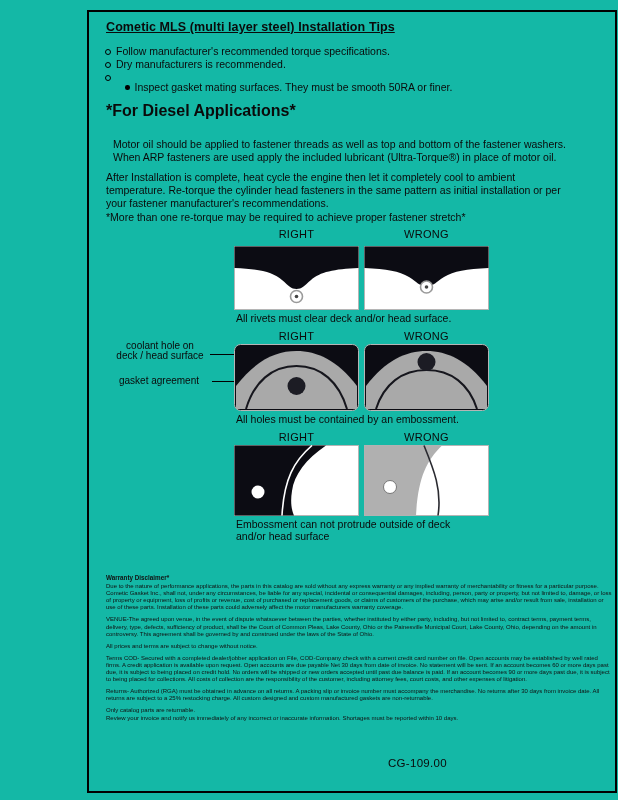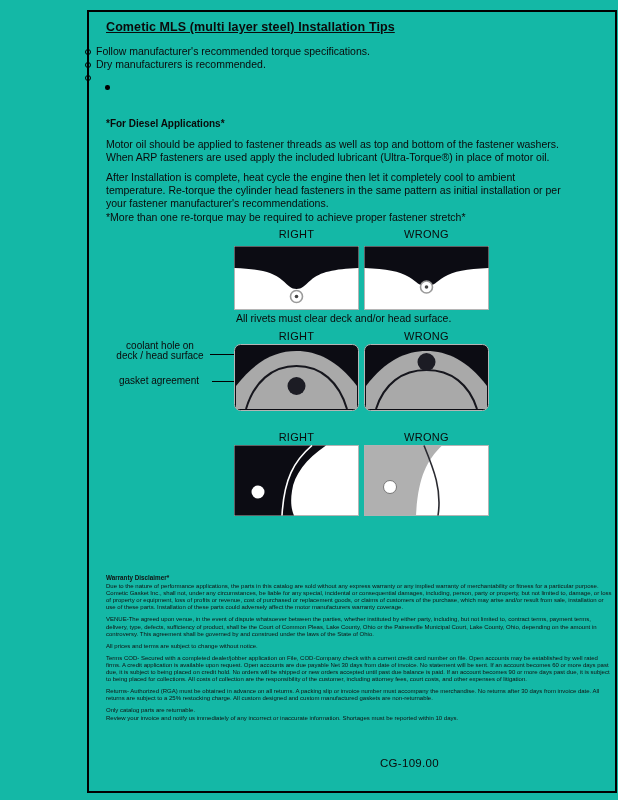--- a/index.html
+++ b/index.html
@@ -4,40 +4,40 @@
 <title>Document</title>
 <style>
   html,body{margin:0;padding:0;background:#ffffff;}
   .page{
     position:relative;width:618px;height:800px;background:#14b8a6;
     font-family:Liberation Sans, sans-serif;color:#0a0a0a;overflow:hidden;
   }
   .frame{position:absolute;left:87px;top:10px;width:526px;height:779px;border:2px solid #000;}
   .abs{position:absolute;}
   .title{left:106px;top:20px;font-size:12.5px;font-weight:bold;text-decoration:underline;letter-spacing:.1px;}
-  .tips{left:85px;top:45px;width:480px;font-size:10.5px;line-height:13px;}
+  .tips{left:105px;top:45px;width:480px;font-size:10.5px;line-height:13px;}
   .tip-row{display:flex;align-items:flex-start;}
   .tip-row.sub{padding-left:20px;}
   .dot-hollow{flex:0 0 auto;width:4px;height:4px;border:1px solid #000;border-radius:50%;margin:4px 5px 0 0;}
   .dot-filled{flex:0 0 auto;width:4.5px;height:4.5px;background:#000;border-radius:50%;margin:4px 5px 0 0;}
-  .h-diesel{left:106px;top:118px;font-size:10px;font-weight:bold;}
+  .h-diesel{left:106px;top:102px;font-size:16px;font-weight:bold;}
   .para{left:106px;font-size:10.5px;line-height:13.2px;}
-  .p1{top:138px;width:482px;}
+  .p1{top:138px;width:482px;margin-left:7px;}
   .p2{top:171px;width:468px;}
   .note{top:211px;width:480px;}
   .col-head{width:125px;text-align:center;font-size:11px;letter-spacing:.3px;}
   .diag{display:block;width:125px;}
   .caption{font-size:10.5px;line-height:12px;}
   .side-label{font-size:10px;line-height:9.5px;text-align:center;}
   .pointer{height:0;border-top:1px solid #000;}
   .warranty{left:106px;top:574px;width:506px;font-size:6px;line-height:7.1px;color:#111;}
   .warranty .w-head{font-weight:bold;font-size:6.3px;margin-bottom:2px;}
   .warranty p{margin:0 0 5px 0;}
   .warranty p.tight{margin-bottom:0;}
-  .footer-code{left:380px;top:757px;font-size:11.5px;letter-spacing:.3px;}
+  .footer-code{left:388px;top:757px;font-size:11.5px;letter-spacing:.3px;}
 </style>
 </head>
 <body>
 
 <div class="page">
   <div class="frame"></div>
 
   <div class="abs title">Cometic MLS (multi layer steel) Installation Tips</div>
 
   <div class="abs tips">
@@ -47,20 +47,21 @@
     </div>
     <div class="tip-row">
       <span class="dot-hollow"></span>
       <span>Dry manufacturers is recommended.</span>
     </div>
     <div class="tip-row">
       <span class="dot-hollow"></span>
     </div>
     <div class="tip-row sub">
       <span class="dot-filled"></span>
+      <span>Inspect gasket mating surfaces.  They must be smooth 50RA or finer.</span>
     </div>
   </div>
 
   <div class="abs h-diesel">*For Diesel Applications*</div>
   <div class="abs para p1">Motor oil should be applied to fastener threads as well as top and bottom of the fastener washers. When ARP fasteners are used apply the included lubricant (Ultra-Torque®) in place of motor oil.</div>
   <div class="abs para p2">After Installation is complete, heat cycle the engine then let it completely cool to ambient temperature. Re-torque the cylinder head fasteners in the same pattern as initial installation or per your fastener manufacturer's recommendations.</div>
   <div class="abs para note">*More than one re-torque may be required to achieve proper fastener stretch*</div>
 
   <div class="abs col-head" style="left:234px;top:228px;">RIGHT</div>
   <div class="abs col-head" style="left:364px;top:228px;">WRONG</div>
@@ -95,36 +96,39 @@
     <path d="M2,65 V42 C22,16 42,7 62.5,7 C83,7 103,16 123,42 V65 Z" fill="#a9a9a9"></path>
     <path d="M12,65 C20,38 38,22 62.5,22 C87,22 105,38 113,65" fill="none" stroke="#16161d" stroke-width="2"></path>
     <circle cx="62.5" cy="42" r="9" fill="#1c1c24"></circle>
   </svg>
   <svg class="abs diag" style="left:364px;top:344px;" viewBox="0 0 125 67">
     <rect x="0.5" y="0.5" width="124" height="66" rx="6" fill="#0c0c13" stroke="#b5b5b5"></rect>
     <path d="M2,65 V42 C22,16 42,7 62.5,7 C83,7 103,16 123,42 V65 Z" fill="#a9a9a9"></path>
     <path d="M12,65 C20,40 38,26 62.5,26 C87,26 105,40 113,65" fill="none" stroke="#16161d" stroke-width="2"></path>
     <circle cx="62.5" cy="18" r="9" fill="#1c1c24"></circle>
   </svg>
+  <div class="abs caption" style="left:236px;top:413px;width:300px;">All holes must be contained by an embossment.</div>
 
   <div class="abs col-head" style="left:234px;top:431px;">RIGHT</div>
   <div class="abs col-head" style="left:364px;top:431px;">WRONG</div>
   <svg class="abs diag" style="left:234px;top:445px;" viewBox="0 0 125 71">
     <rect x="0.5" y="0.5" width="124" height="70" fill="#ffffff" stroke="#b5b5b5"></rect>
     <path d="M0.5,0.5 H92 C72,14 60,30 58,46 C56,58 58,66 60,70.5 L0.5,70.5 Z" fill="#0c0c13"></path>
     <path d="M78,0.5 C60,16 50,34 48,70.5" fill="none" stroke="#ffffff" stroke-width="1.6"></path>
     <circle cx="24" cy="47" r="6.5" fill="#ffffff"></circle>
   </svg>
   <svg class="abs diag" style="left:364px;top:445px;" viewBox="0 0 125 71">
     <rect x="0.5" y="0.5" width="124" height="70" fill="#ffffff" stroke="#b5b5b5"></rect>
     <path d="M0.5,0.5 H78 C62,16 54,34 52,70.5 L0.5,70.5 Z" fill="#b0b0b0"></path>
     <path d="M60,0.5 C70,25 78,45 74,70.5" fill="none" stroke="#2a2a30" stroke-width="1.6"></path>
     <circle cx="26" cy="42" r="6.5" fill="#ffffff" stroke="#777" stroke-width="1"></circle>
   </svg>
   <div class="abs caption" style="left:236px;top:518px;width:300px;">
+    <div>Embossment can not protrude outside of deck</div>
+    <div>and/or head surface</div>
   </div>
 
   <div class="abs warranty">
     <div class="w-head">Warranty Disclaimer*</div>
     <p>Due to the nature of performance applications, the parts in this catalog are sold without any express warranty or any implied warranty of merchantability or fitness for a particular purpose.  Cometic Gasket Inc., shall not, under any circumstances, be liable for any special, incidental or consequential damages, including, person, party or property, but not limited to, damage, or loss of property or equipment, loss of profits or revenue, cost of purchased or replacement goods, or claims of customers of the purchase, which may arise and/or result from sale, installation or use of these parts.  Installation of these parts could adversely affect the motor manufacturers warranty coverage.</p>
     <p>VENUE-The agreed upon venue, in the event of dispute whatsoever between the parties, whether instituted by either party, including, but not limited to, contract terms, payment terms, delivery, type, defects, sufficiency of product, shall be the Court of Common Pleas, Lake County, Ohio or the Painesville Municipal Court, Lake County, Ohio, depending on the amount in controversy. This agreement shall be governed by and construed under the laws of the State of Ohio.</p>
     <p>All prices and terms are subject to change without notice.</p>
     <p>Terms COD- Secured with a completed dealer/jobber application on File, COD-Company check with a current credit card number on file.  Open accounts may be established by well rated firms.  A credit application is available upon request.  Open accounts are due payable Net 30 days from date of invoice.  No statement will be sent.  If an account becomes 60 or more days past due, it is subject to being placed on credit hold.  No orders will be shipped or new orders accepted until past due balance is paid.  If an account becomes 90 or more days past due, it is subject to being placed for collections.  All costs of collection are the responsibility of the customer, including attorney fees, court costs, and other expenses of litigation.</p>
     <p>Returns- Authorized (RGA) must be obtained in advance on all returns.  A packing slip or invoice number must accompany the merchandise.  No returns after 30 days from invoice date.  All returns are subject to a 25% restocking charge.  All custom designed and custom manufactured gaskets are non-returnable.</p>
     <p class="tight">Only catalog parts are returnable.</p>

